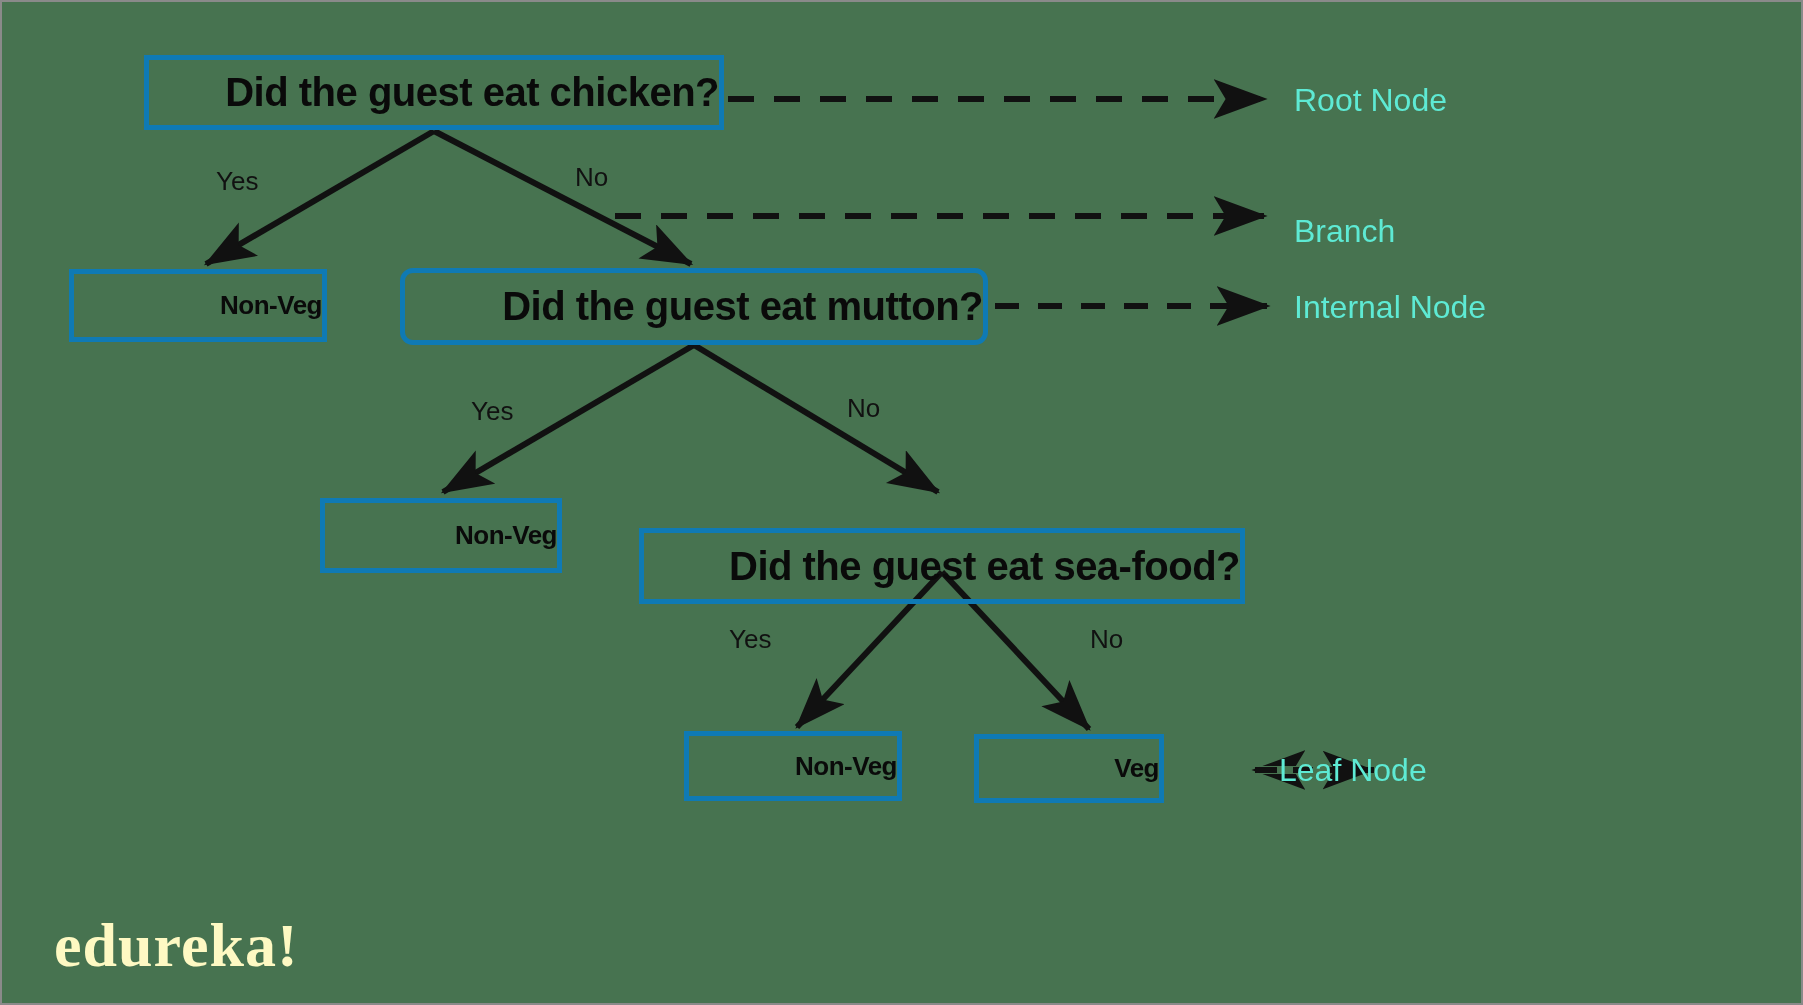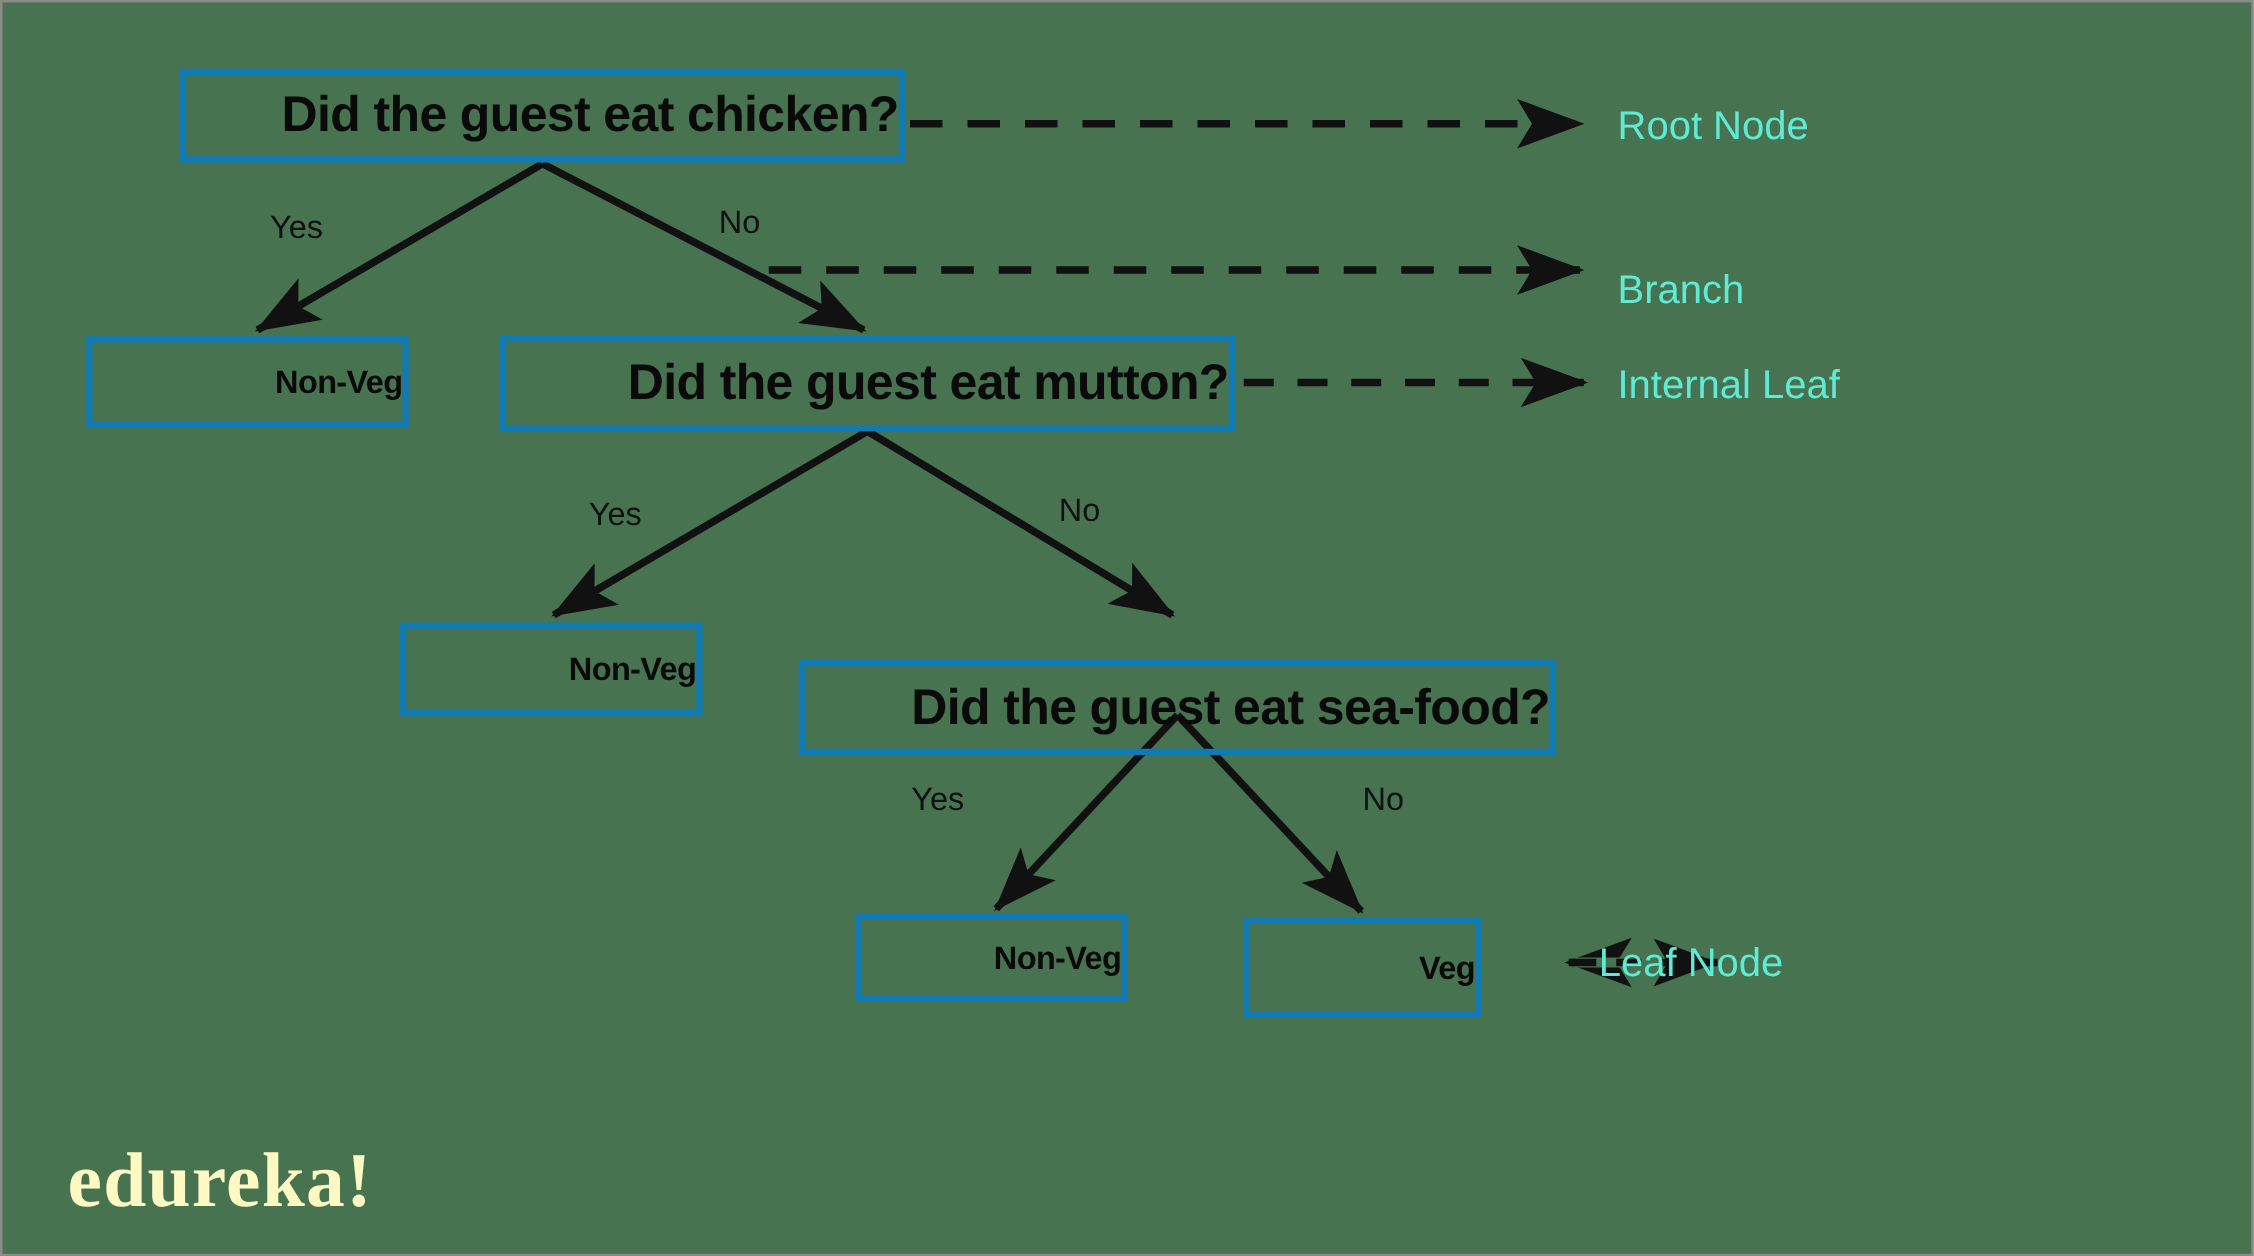--- a/index.html
+++ b/index.html
@@ -105,48 +105,48 @@
   </svg>
 
   <div class="node decision" style="left:142px; top:53px; width:580px; height:75px;">
     <span>Did the guest eat chicken?</span>
   </div>
 
   <div class="node leaf" style="left:67px; top:267px; width:258px; height:73px;">
     <span>Non-Veg</span>
   </div>
 
-  <div class="node decision" style="left:398px; top:266px; width:588px; height:77px;">
+  <div class="node decision" style="left:398px; top:266px; width:588px; height:77px;border-radius:13px;">
     <span>Did the guest eat mutton?</span>
   </div>
 
   <div class="node leaf" style="left:318px; top:496px; width:242px; height:75px;">
     <span>Non-Veg</span>
   </div>
 
   <div class="node decision" style="left:637px; top:494px; width:606px; height:76px;margin-top:32px;">
     <span>Did the guest eat sea-food?</span>
   </div>
 
   <div class="node leaf" style="left:682px; top:729px; width:218px; height:70px;">
     <span>Non-Veg</span>
   </div>
 
-  <div class="node leaf" style="left:993px; top:732px; width:190px; height:80px;">
+  <div class="node leaf" style="left:972px; top:732px; width:190px; height:69px;">
     <span>Veg</span>
   </div>
 
   <div class="edge-label" style="left:214px; top:164px;">Yes</div>
   <div class="edge-label" style="left:573px; top:160px;">No</div>
 
   <div class="edge-label" style="left:469px; top:394px;">Yes</div>
   <div class="edge-label" style="left:845px; top:391px;">No</div>
 
   <div class="edge-label" style="left:727px; top:622px;">Yes</div>
   <div class="edge-label" style="left:1088px; top:622px;">No</div>
 
   <div class="annot" style="left:1292px; top:80px;">Root Node</div>
   <div class="annot" style="left:1292px; top:211px;">Branch</div>
-  <div class="annot" style="left:1292px; top:287px;">Internal Leaf</div>
+  <div class="annot" style="left:1292px; top:287px;">Internal Node</div>
   <div class="annot" style="left:1277px; top:750px;">Leaf Node</div>
 
   <div class="logo">edureka!</div>
 </div>
 
 </body></html>

